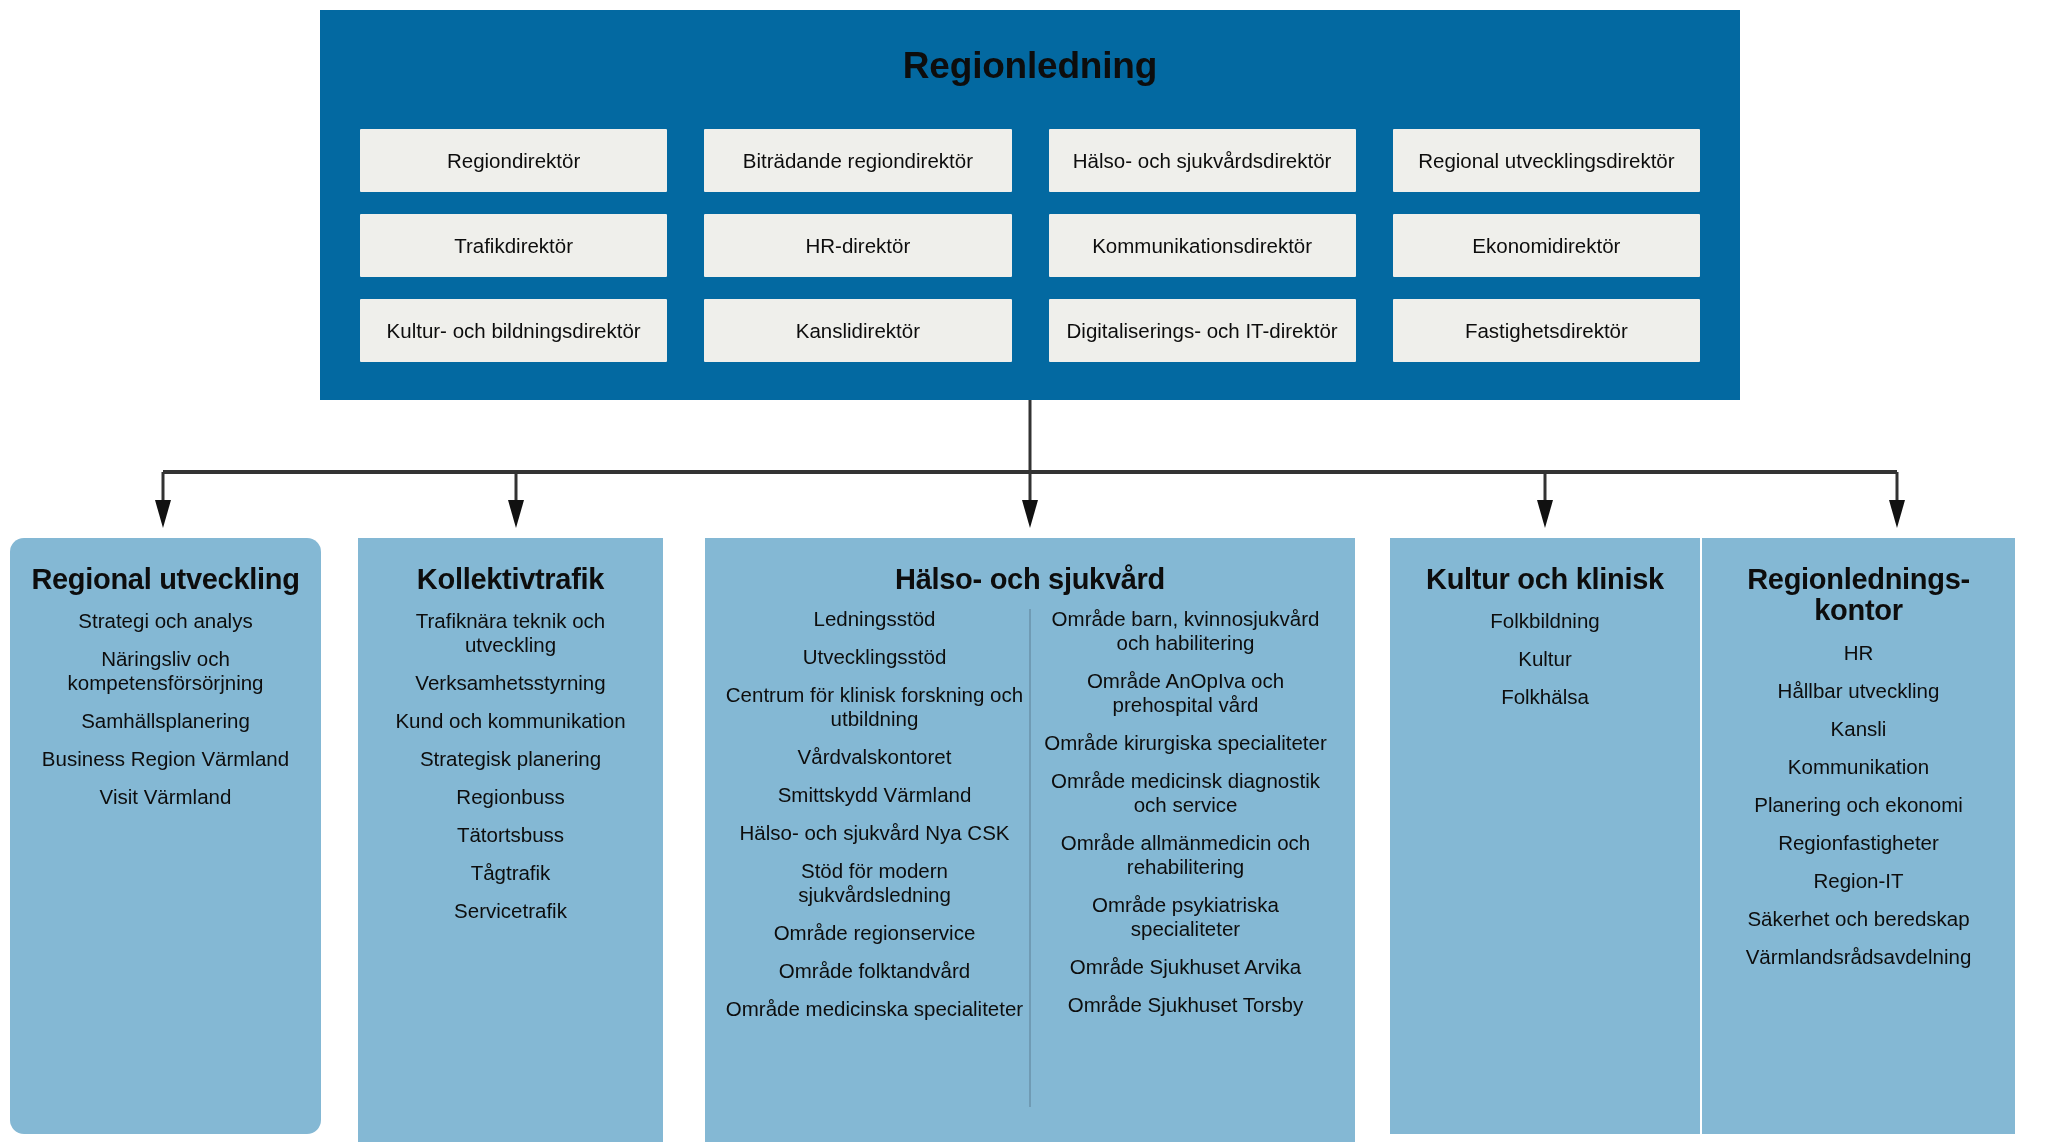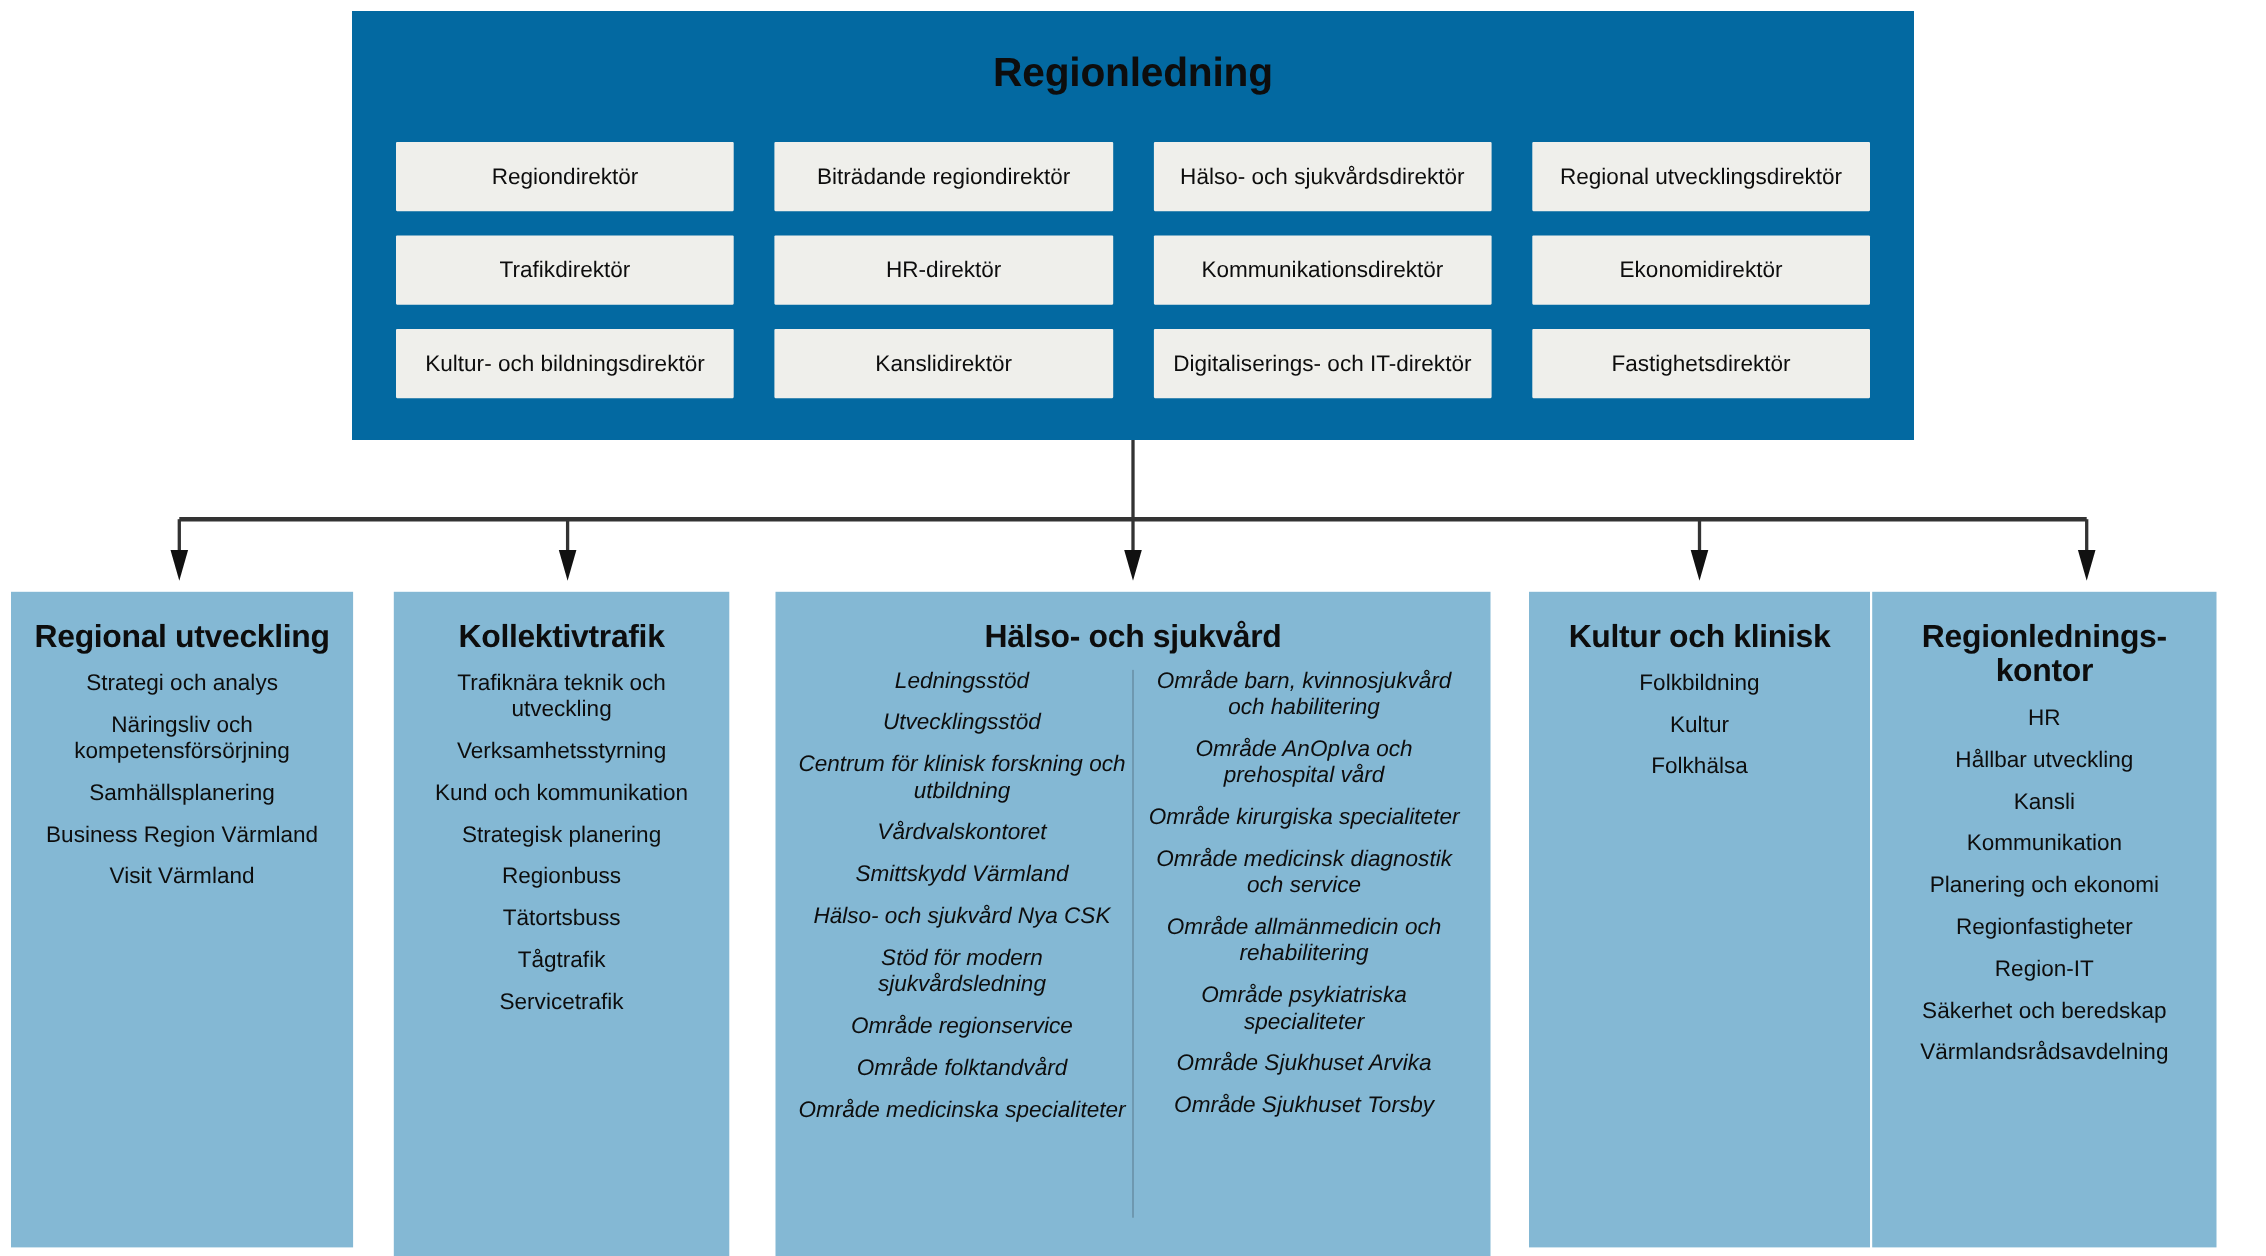--- a/index.html
+++ b/index.html
@@ -77,21 +77,21 @@
     width: 2060px;
     height: 596px;
   }
   .col {
     position: absolute;
     top: 0;
     background: #84b8d4;
     box-sizing: border-box;
     padding: 26px 10px 0 10px;
   }
-  .col-1 { left: 10px;   width: 311px; height: 596px; }
+  .col-1 { left: 10px;   width: 311px; height: 596px; border-radius: 14px; }
   .col-2 { left: 358px;  width: 305px; height: 751px; }
   .col-3 { left: 705px;  width: 650px; height: 692px; }
   .col-4 { left: 1390px; width: 310px; height: 596px; }
   .col-5 { left: 1702px; width: 313px; height: 596px; }
 
   .col-title {
     text-align: center;
     font-size: 29px;
     font-weight: bold;
     line-height: 1.08;
@@ -116,21 +116,20 @@
 
   
   .split-body {
     display: flex;
     justify-content: space-between;
     position: relative;
     padding: 0 8px;
   }
   .split-col {
     width: 303px;
-    font-style: italic;
   }
   .split-divider {
     position: absolute;
     left: 50%;
     top: 2px;
     width: 1px;
     height: 498px;
     background: #5c7f93;
     transform: translateX(-0.5px);
   }

